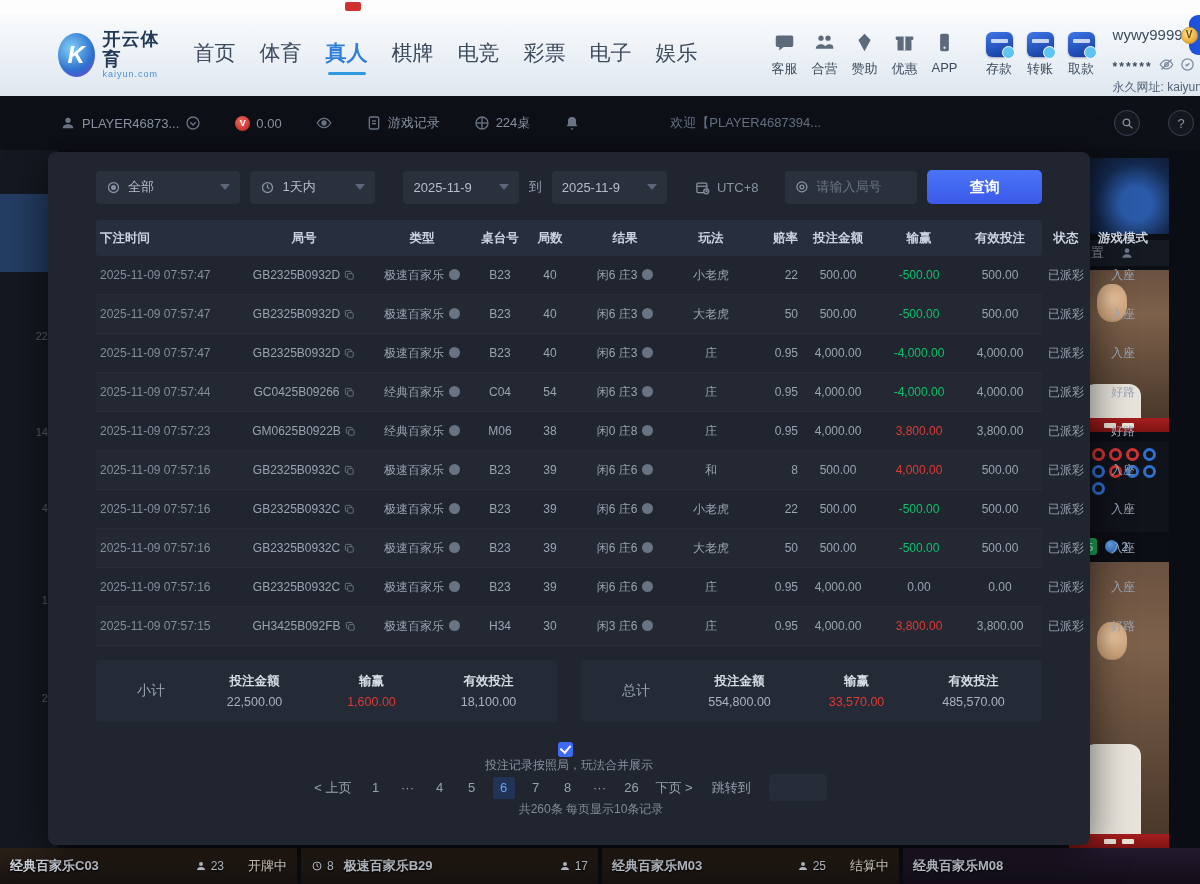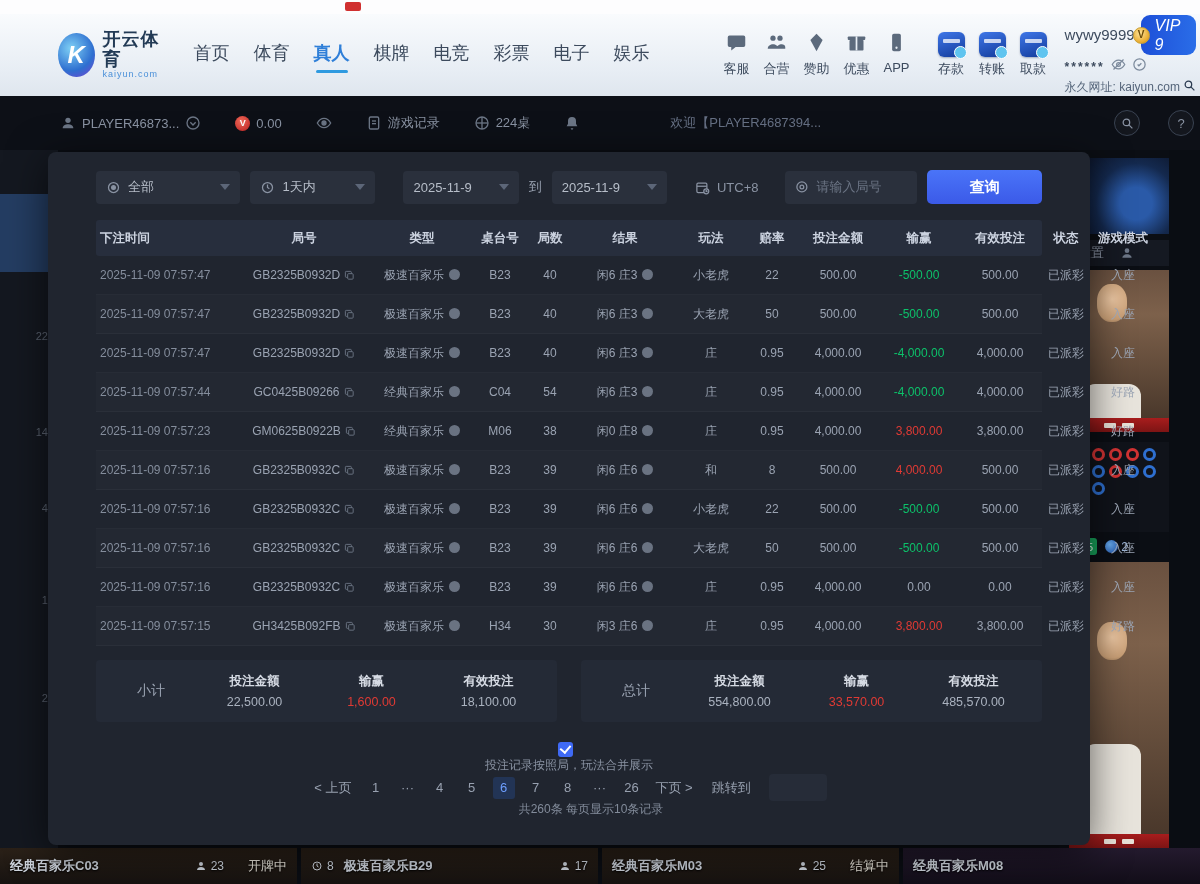--- a/index.html
+++ b/index.html
@@ -18,21 +18,21 @@
   .logo { display:flex; align-items:center; margin-left:58px; }
   .logo-mark { width:44px; height:44px; border-radius:50%;
     background:radial-gradient(circle at 35% 35%, #7fd0f5, #2e6fd0 60%, #7a3fd0);
     color:#fff; font-weight:bold; font-size:24px; display:flex; align-items:center; justify-content:center;
     font-style:italic; }
   .logo-text { margin-left:8px; display:flex; flex-direction:column; line-height:1.1; }
   .logo-title { color:#223a55; font-weight:bold; font-size:18px; letter-spacing:1px; }
   .logo-domain { color:#4a90d9; font-size:9px; letter-spacing:1px; }
 
   .main-nav { display:flex; margin-left:26px; gap:20px; }
-  .nav-item { color:#3d4b5e; font-size:18px; cursor:pointer; padding:6px 2px 10px; position:relative; white-space:nowrap;font-family:Liberation Mono, monospace; }
+  .nav-item { color:#3d4b5e; font-size:21px; cursor:pointer; padding:6px 2px 10px; position:relative; white-space:nowrap;font-family:Liberation Mono, monospace; }
   .nav-item.active { color:#2f7fd8; font-weight:bold; }
   .nav-item.active::after { content:""; position:absolute; left:4px; right:4px; bottom:2px; height:3px; background:#2f9ae0; border-radius:2px; }
 
   .quick-links { display:flex; margin-left:72px; gap:14px; }
   .q-item { display:flex; flex-direction:column; align-items:center; gap:3px; cursor:pointer; color:#5c6a7c; }
   .q-item svg { width:21px; height:21px; }
   .q-label { font-size:13px; color:#3d4b5e; white-space:nowrap; }
 
   .wallet-actions { display:flex; margin-left:28px; gap:14px; }
   .w-item { display:flex; flex-direction:column; align-items:center; gap:3px; cursor:pointer; }
@@ -125,21 +125,21 @@
   .f-search { width:136px; color:#6b7484; }
   .f-btn { margin-left:auto; width:118px; height:34px; background:linear-gradient(180deg,#4a74f8,#3b5ae8); border:none; border-radius:5px;
     color:#fff; font-size:15px; font-weight:bold; cursor:pointer; }
 
   .table { margin:16px 48px 0; }
   .thead { display:flex; background:#272e3d; height:36px; align-items:center; border-radius:3px; }
   .thead .c { color:#ccd3e0; font-size:12.5px; font-weight:bold; }
   .c { text-align:center; flex:none; }
   .c.time { width:142px; text-align:left; padding-left:4px; }
   .c.round { width:132px; } .c.type { width:104px; } .c.tbl { width:52px; } .c.games { width:48px; }
-  .c.result { width:102px; } .c.play { width:70px; } .c.odds { width:52px; } .c.amount { width:80px; }
+  .c.result { width:102px; } .c.play { width:70px; } .c.odds { width:52px;text-align:right; } .c.amount { width:80px; }
   .c.winloss { width:82px; } .c.valid { width:80px; } .c.status { width:52px; } .c.mode { width:62px; margin-left:auto; }
   .trow { display:flex; align-items:center; height:39px; border-bottom:1px solid rgba(255,255,255,.035); color:#9aa3b2; font-size:12px; cursor:default; }
   .trow:nth-child(even) { background:rgba(255,255,255,.015); }
   .trow .c.time { color:#848d9c; }
   .mini-ic { display:inline-block; vertical-align:-2px; margin-left:4px; color:#6c7686; }
   .mini-ic svg { width:11px; height:11px; display:block; }
   .dot-ic { display:inline-block; width:11px; height:11px; border-radius:50%; background:#7c8696; vertical-align:-1px; margin-left:5px; opacity:.8; }
   .wl-green { color:#0cc16a; } .wl-red { color:#e03a34; } .wl-neutral { color:#9aa3b2; }
 
   .summary { display:flex; margin:14px 48px 0; gap:24px; }

